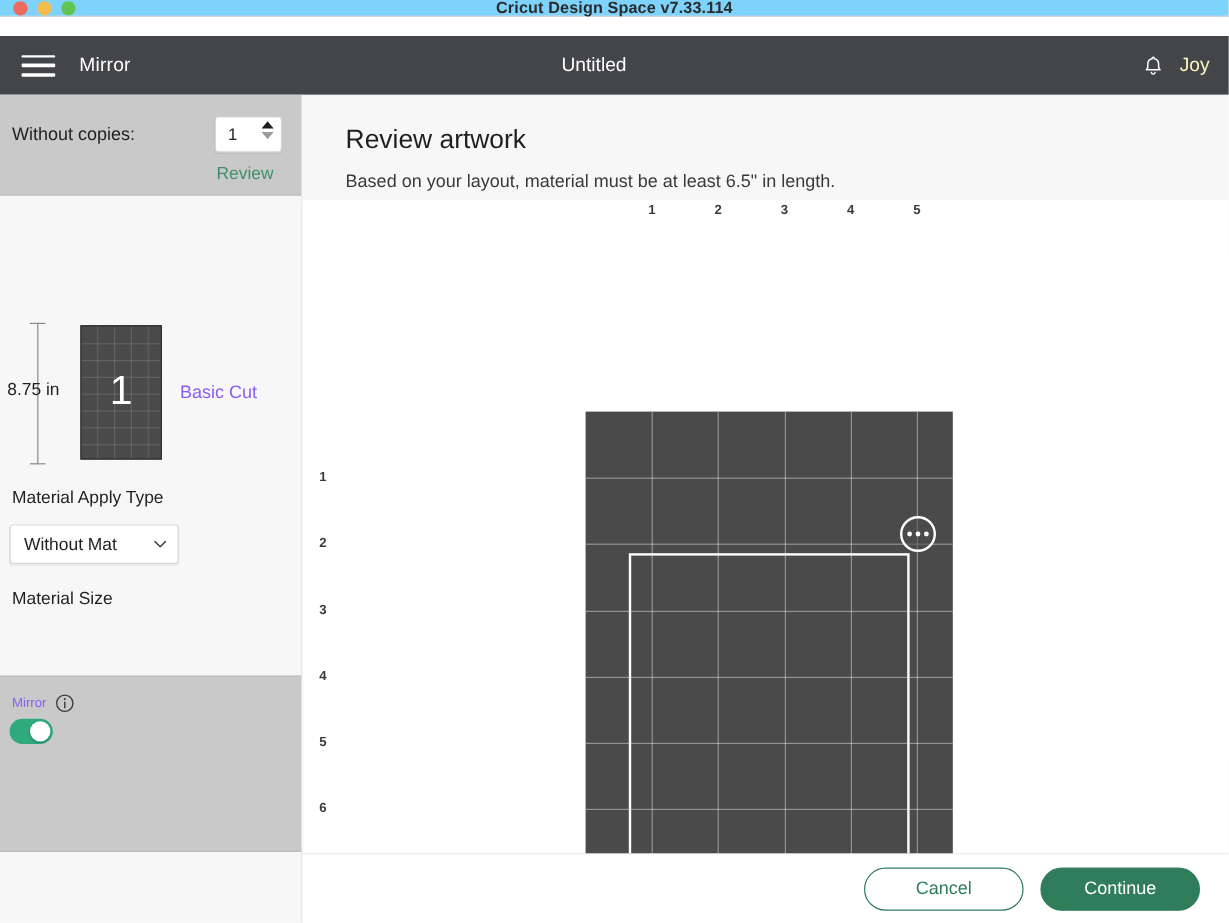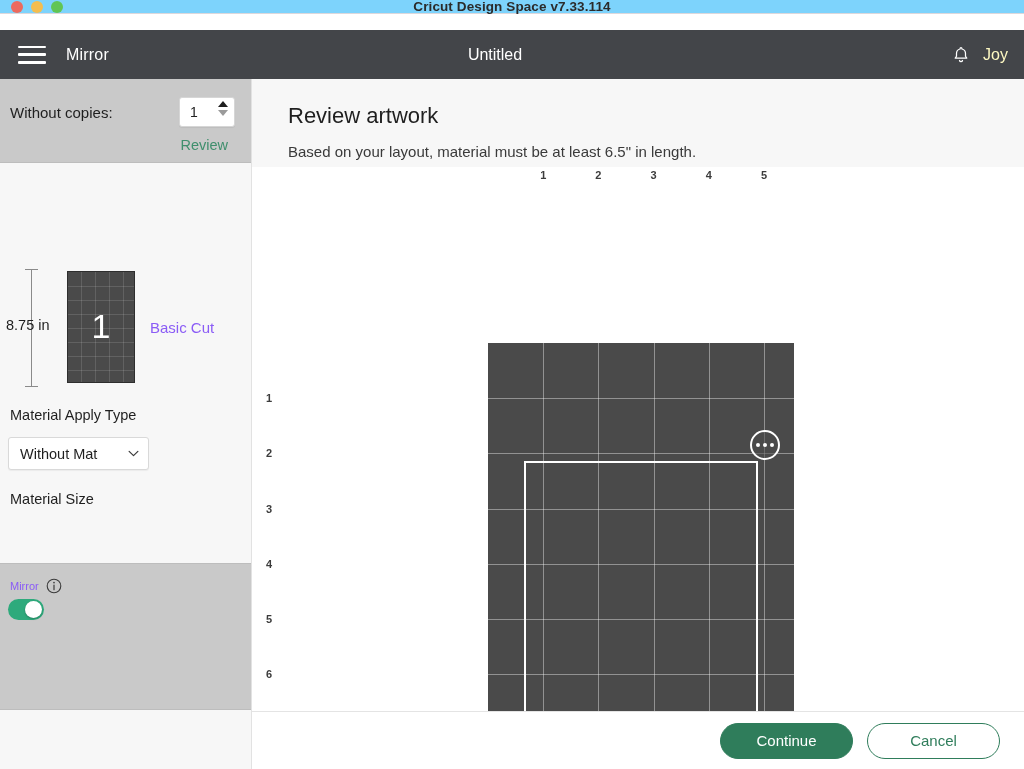--- a/index.html
+++ b/index.html
@@ -376,17 +376,17 @@
             <i></i>
             <i></i>
           </span>
       </div>
 
     </div>
   </div>
 
   <div class="footer-left-fill"></div>
   <div class="footer">
+    <div class="btn btn-cancel">Cancel</div>
     <div class="btn btn-continue">Continue</div>
-    <div class="btn btn-cancel">Cancel</div>
   </div>
 
 </div>
 
 </body></html>

